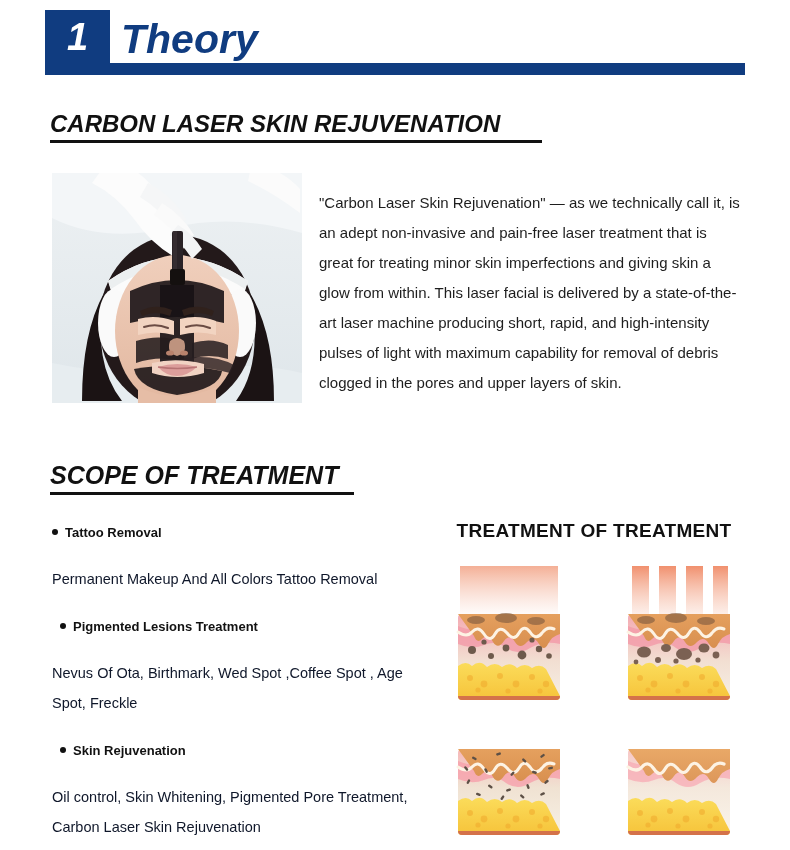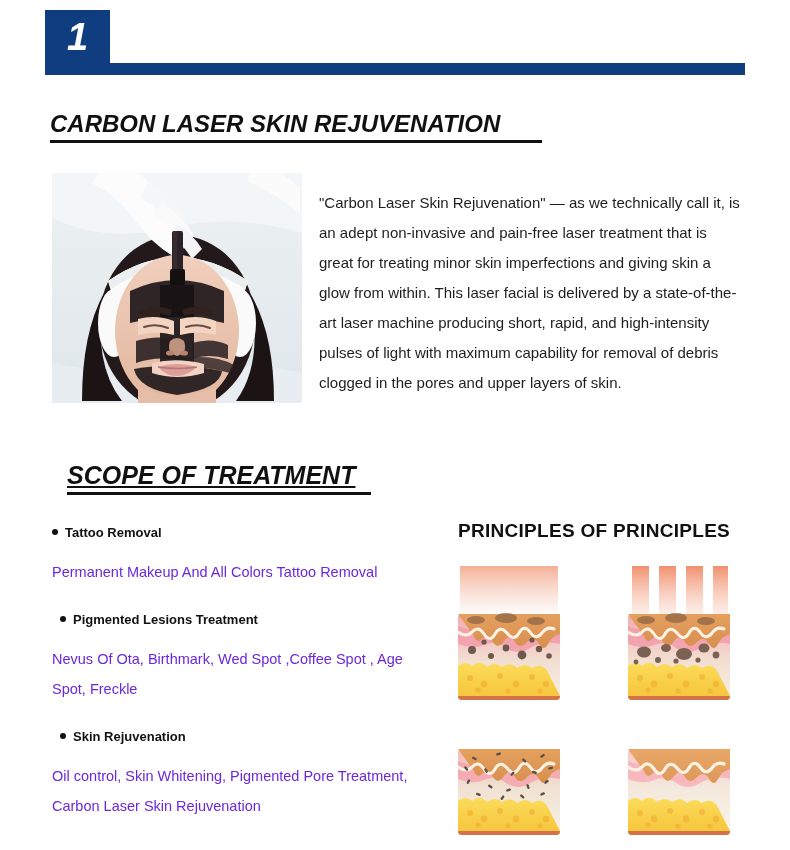--- a/index.html
+++ b/index.html
@@ -83,24 +83,23 @@
     left: 50px;
     top: 110px;
     font-size: 24px;
   }
   #heading-carbon .rule {
     width: 492px;
     height: 3px;
     margin-top: 2px;
   }
   #heading-scope {
-    left: 67px;
+    left: 50px;
     top: 461px;
     font-size: 25px;
-    text-decoration: underline;
   }
   #heading-scope .rule {
     width: 304px;
     height: 3px;
     margin-top: 2px;
   }
 
   
   .photo {
     position: absolute;
@@ -146,22 +145,22 @@
     border-radius: 50%;
     background: #111111;
     vertical-align: middle;
     margin-right: 7px;
     position: relative;
     top: -2px;
   }
   .scope-desc {
     font-size: 14.5px;
     line-height: 30px;
-    color: #6d28d9;
-    margin-top: 13px;
+    color: #0f172a;
+    margin-top: 20px;
   }
   .scope-item.indented .scope-title { padding-left: 8px; }
 
   
   .principles {
     position: absolute;
     left: 444px;
     top: 520px;
     width: 300px;
   }
@@ -190,20 +189,21 @@
   }
   .diagram-cell.short { height: 120px; }
   .diagram-cell svg { display: block; }
 </style>
 </head>
 <body>
 
 <div class="section-header">
   <div class="sh-numbox"></div>
   <div class="sh-number">1</div>
+  <div class="sh-title">Theory</div>
   <div class="sh-bar"></div>
 </div>
 
 <div class="u-heading" id="heading-carbon">
   <span>CARBON LASER SKIN REJUVENATION</span>
   <span class="rule"></span>
 </div>
 
 <div class="photo">
   <svg width="250" height="230" viewBox="0 0 250 230">
@@ -301,21 +301,21 @@
   <div class="scope-item indented">
     <div class="scope-title">
       <span class="dot"></span><span>Skin Rejuvenation</span>
     </div>
     <div class="scope-desc">Oil control, Skin Whitening, Pigmented Pore Treatment, Carbon Laser Skin Rejuvenation</div>
   </div>
 
 </div>
 
 <div class="principles">
-  <div class="principles-title">PRINCIPLES OF PRINCIPLES</div>
+  <div class="principles-title">TREATMENT OF TREATMENT</div>
 </div>
 
 <div class="diagram-grid">
 
   <div class="diagram-cell">
     <svg width="130" height="155" viewBox="0 0 130 155">
       <defs>
         <linearGradient id="beamFlat" x1="0" y1="0" x2="0" y2="1">
           <stop offset="0%" stop-color="#f2a183" stop-opacity="0.85"></stop>
           <stop offset="100%" stop-color="#f6c9b8" stop-opacity="0.05"></stop>

